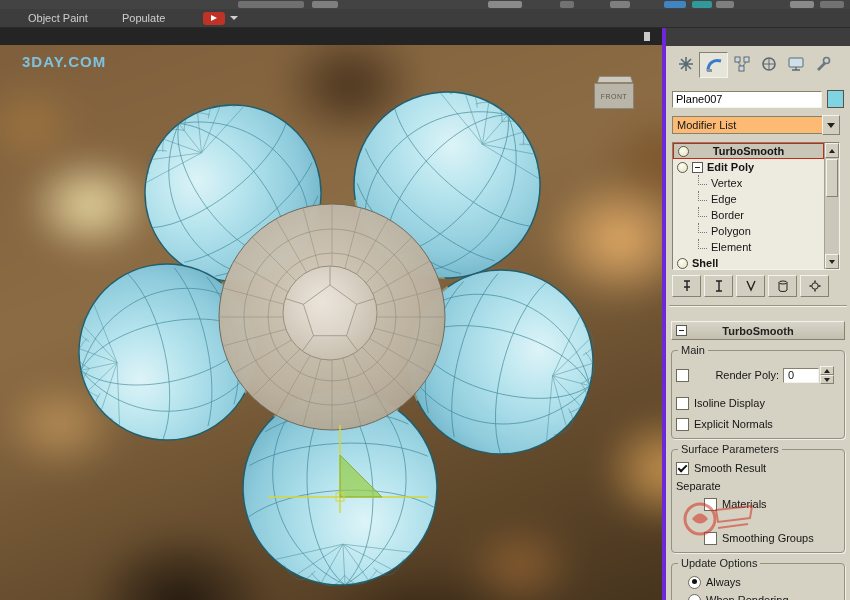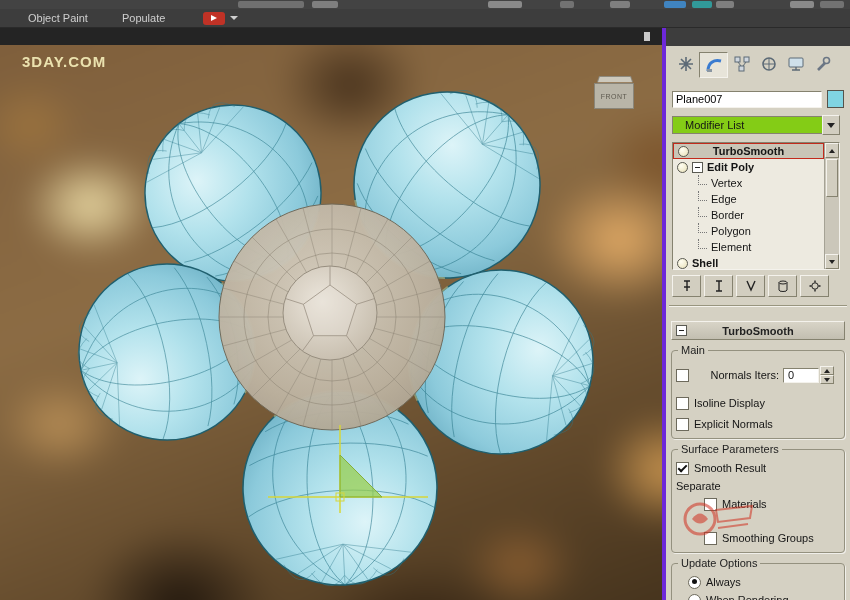--- a/index.html
+++ b/index.html
@@ -30,21 +30,21 @@
       radial-gradient(115px 95px at 670px 245px, rgba(236,178,106,.95), rgba(236,178,106,0) 70%),
       radial-gradient(85px 75px at 710px 165px, rgba(124,82,40,.9), rgba(124,82,40,0) 70%),
       radial-gradient(95px 85px at 715px 475px, rgba(219,162,86,.9), rgba(219,162,86,0) 70%),
       radial-gradient(90px 70px at 110px 430px, rgba(196,152,92,.85), rgba(196,152,92,0) 70%),
       radial-gradient(125px 105px at 230px 610px, rgba(28,19,11,.95), rgba(28,19,11,0) 75%),
       radial-gradient(145px 115px at 470px 650px, rgba(42,27,14,.9), rgba(42,27,14,0) 75%),
       radial-gradient(105px 85px at 400px 90px, rgba(62,42,23,.9), rgba(62,42,23,0) 70%),
       radial-gradient(85px 65px at 570px 570px, rgba(152,102,52,.8), rgba(152,102,52,0) 70%),
       linear-gradient(160deg,#7c5c3a 0%,#8c6c44 40%,#5e4629 75%,#3d2d19 100%);}
   #flower{position:absolute;left:0;top:0;}
-  #vpwatermark{position:absolute;left:22px;top:8px;color:#fef9c3;opacity:.85;
+  #vpwatermark{position:absolute;left:22px;top:8px;color:#7dd3fc;opacity:.85;
                font-weight:bold;font-size:15px;letter-spacing:1px;}
   #viewcube{position:absolute;left:594px;top:30px;width:40px;height:36px;}
   #viewcube .top{width:32px;height:7px;margin-left:4px;background:#cdc9bd;border:1px solid #8a867a;border-bottom:none;
                  transform:perspective(40px) rotateX(40deg);}
   #viewcube .face{width:38px;height:24px;background:#b9b5a8;border:1px solid #8a867a;
                   display:flex;align-items:center;justify-content:center;
                   font-size:7px;color:#5d594e;letter-spacing:.5px;}
   
   #cmdpanel{position:absolute;left:662px;top:28px;width:188px;height:572px;background:#d5d1c3;
             border-left:4px solid #6d28d9;box-sizing:border-box;overflow:hidden;}
@@ -52,21 +52,21 @@
   .raised{border-top:1px solid #f4f2ec;border-left:1px solid #f4f2ec;
           border-bottom:1px solid #85826f;border-right:1px solid #85826f;background:#d2cec0;}
   #paneltabs{display:flex;margin:6px 4px 0 6px;}
   .ptab{width:27px;height:24px;display:flex;align-items:center;justify-content:center;background:#d5d1c3;}
   .ptab.active{background:#e7e4d9;border:1px solid #85826f;border-bottom-color:#f4f2ec;border-right-color:#f4f2ec;}
   #namerow{display:flex;align-items:center;margin:12px 6px 0 6px;}
   #objname{width:142px;height:15px;font:11px "Liberation Sans",sans-serif;padding:0 3px;margin:0;
            border:1px solid #85826f;border-bottom-color:#f4f2ec;border-right-color:#f4f2ec;background:#fff;}
   #colorswatch{width:16px;height:16px;background:#80d4e2;border:1px solid #55534b;margin-left:5px;}
   #modlist{display:flex;align-items:center;margin:8px 6px 0 6px;width:168px;height:18px;box-sizing:border-box;}
-  #modlist .val{flex:1;height:16px;line-height:16px;padding-left:12px;background:#84cc16;
+  #modlist .val{flex:1;height:16px;line-height:16px;padding-left:4px;background:#fdba74;
                 border:1px solid #85826f;border-right:none;}
   #modlist .arrowbtn{width:16px;height:18px;display:flex;align-items:center;justify-content:center;}
   .tri-dn{width:0;height:0;border-left:4px solid transparent;border-right:4px solid transparent;border-top:5px solid #222;}
   .tri-up-s{width:0;height:0;border-left:3px solid transparent;border-right:3px solid transparent;border-bottom:4px solid #222;}
   .tri-dn-s{width:0;height:0;border-left:3px solid transparent;border-right:3px solid transparent;border-top:4px solid #222;}
   
   #stackbox{display:flex;margin:8px 6px 0 6px;width:168px;height:128px;box-sizing:border-box;
             border:1px solid #85826f;border-bottom-color:#f4f2ec;border-right-color:#f4f2ec;background:#edeae0;}
   #stackrows{flex:1;overflow:hidden;}
   .stkrow{height:16px;display:flex;align-items:center;padding-left:4px;white-space:nowrap;}
@@ -352,21 +352,21 @@
 
     <div id="rollouthead" class="raised">
       <span class="minusbox"></span>
       <span class="title">TurboSmooth</span>
     </div>
 
     <div class="group">
       <span class="glabel">Main</span>
       <div class="prow right" style="margin-top:6px;">
         <span class="cb" style="margin-right:auto;"></span>
-        <span>Normals Iters:</span>
+        <span>Render Poly:</span>
         <span class="field">0</span>
         <span class="spin">
           <span class="spinbtn raised">
               <span class="tri-up-s"></span>
             </span>
           <span class="spinbtn raised">
               <span class="tri-dn-s"></span>
             </span>
         </span>
       </div>

